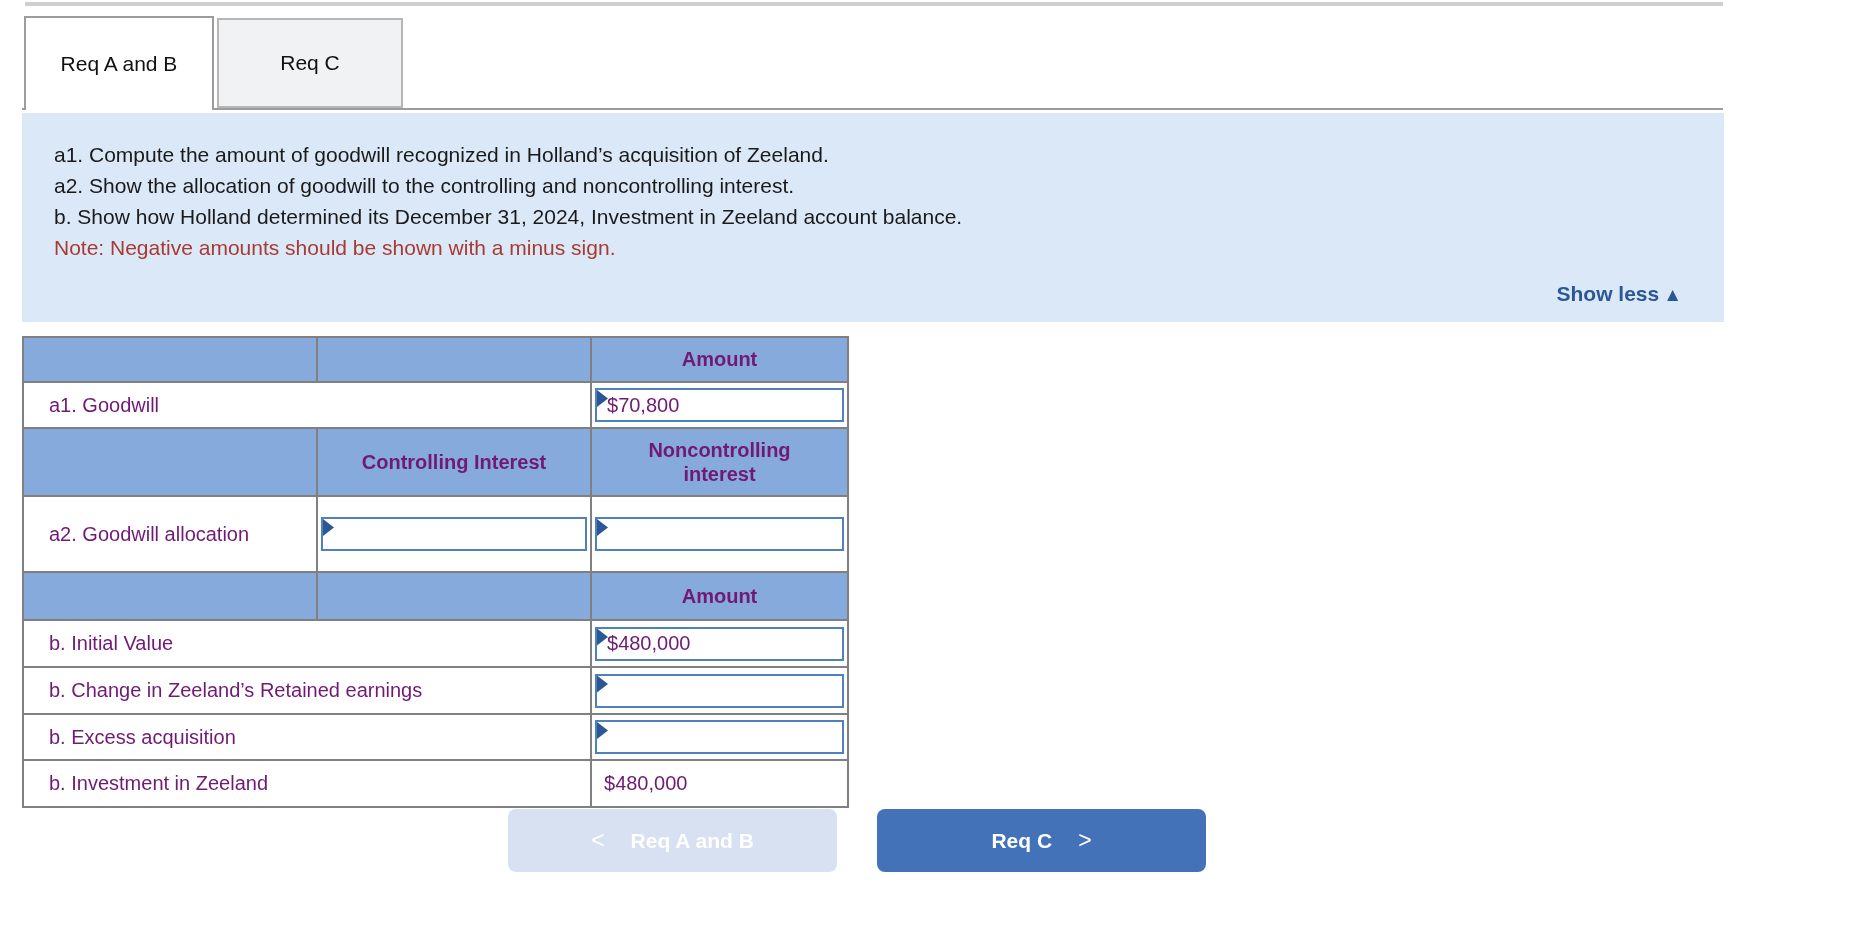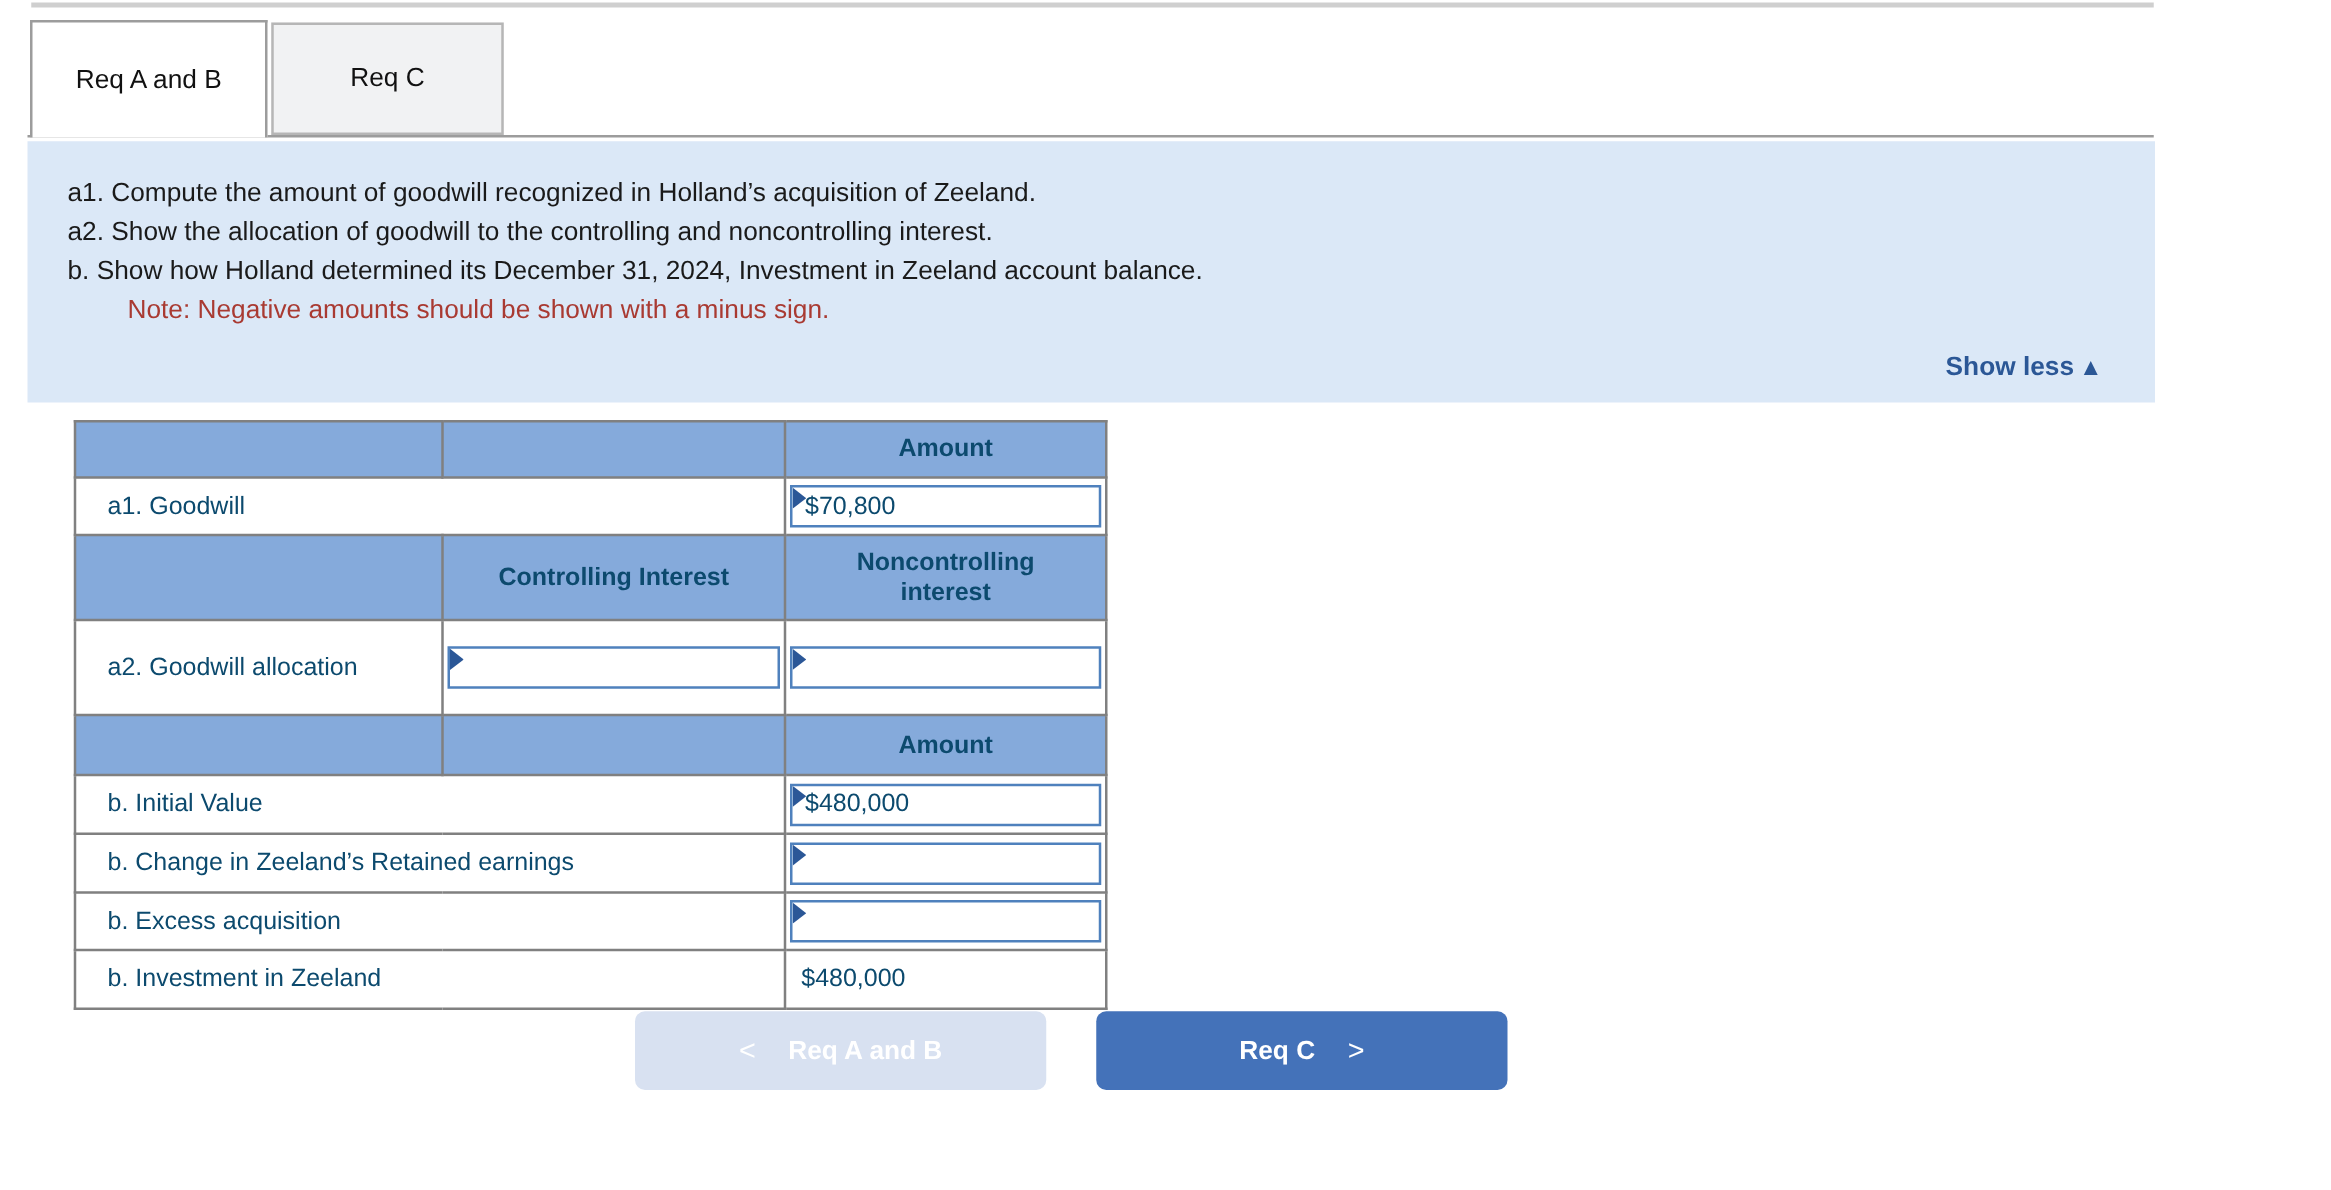--- a/index.html
+++ b/index.html
@@ -16,28 +16,28 @@
          font-size:21px; color:#111; cursor:pointer; }
   #tab-active { left:24px; top:16px; width:190px; height:94px; background:#fff;
                 border:2px solid #9c9c9c; border-bottom:none; z-index:2; }
   #tab-reqc  { left:217px; top:18px; width:186px; height:90px; background:#f1f2f3;
                border:2px solid #b6b6b6; z-index:1; }
 
   
   #panel { position:absolute; left:22px; top:113px; width:1702px; height:209px;
            background:#dbe8f7; }
   #panel .lines { padding:26px 0 0 32px; font-size:21px; line-height:31px; color:#1a1a1a; }
-  #panel .note { color:#a93a32;margin-left:48px; }
+  #panel .note { color:#a93a32; }
   #show-less { position:absolute; right:42px; bottom:16px; font-size:21px; font-weight:bold;
                color:#2b5796; cursor:pointer; }
   #show-less .tri { font-size:19px; margin-left:4px; }
 
   
   #grid { position:absolute; left:22px; top:336px; border-collapse:collapse; table-layout:fixed;
-          font-size:20px; color:#0c4a6e;margin-left:37px; }
+          font-size:20px; color:#701a75; }
   #grid td { border:2px solid #808080; background:#fff; vertical-align:middle; }
   #grid td.hdr { background:#85aadb; font-weight:bold; text-align:center; }
   #grid td.lbl { padding-left:25px; }
   .nc-head { width:200px; margin:0 auto; text-align:center; line-height:24px; }
 
   td.icell { padding:3px; }
   .inp { position:relative; height:100%; min-height:34px; border:2px solid #4f81bd; background:#fff;
          display:flex; align-items:center; justify-content:space-between; padding:0 10px; cursor:text; }
   .flag { position:absolute; left:0; top:0; width:11px; height:17px; background:#2b5797;
           clip-path:polygon(0 0, 100% 50%, 0 100%); }

